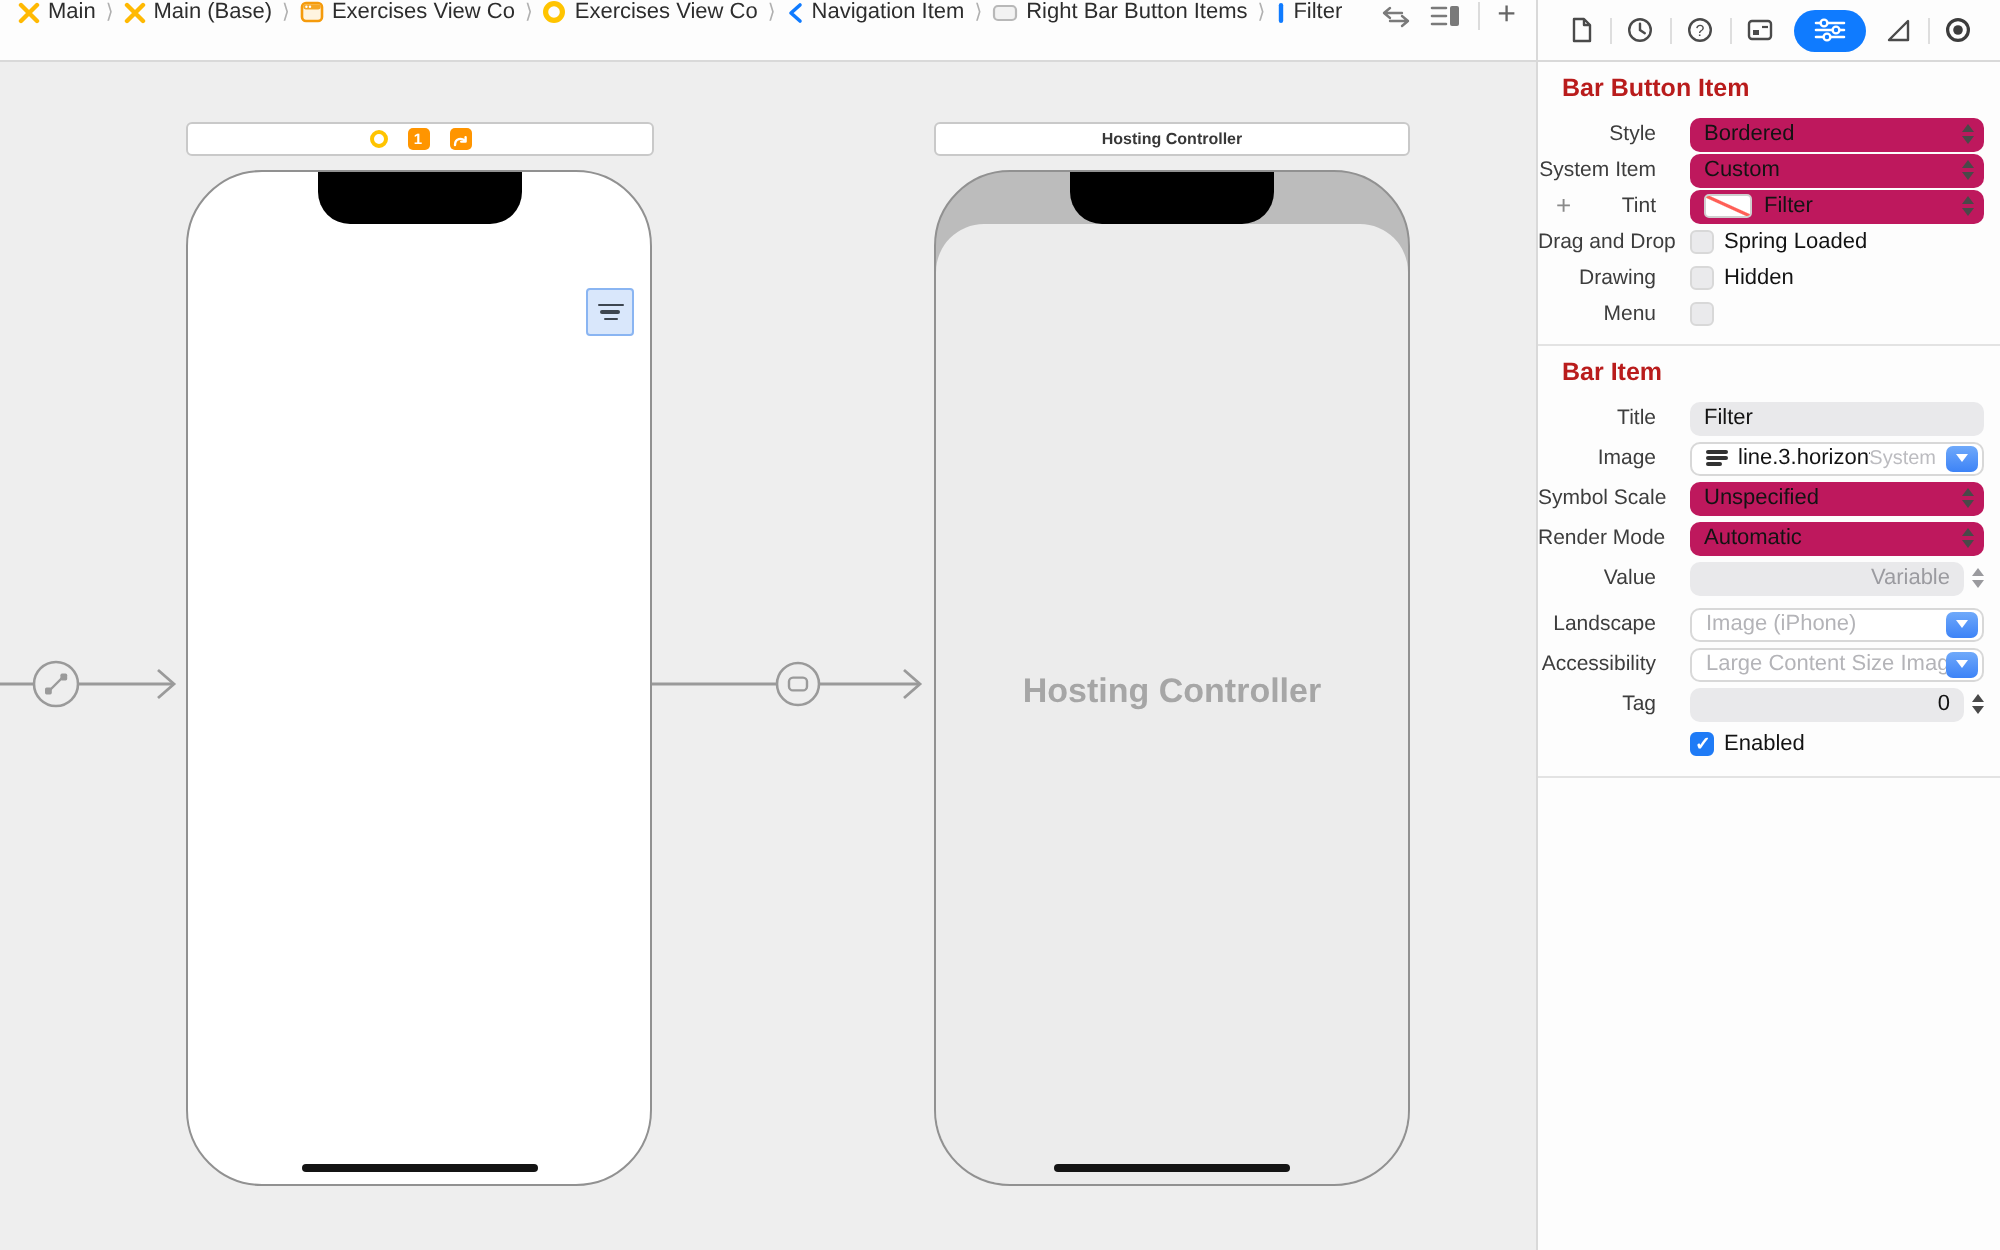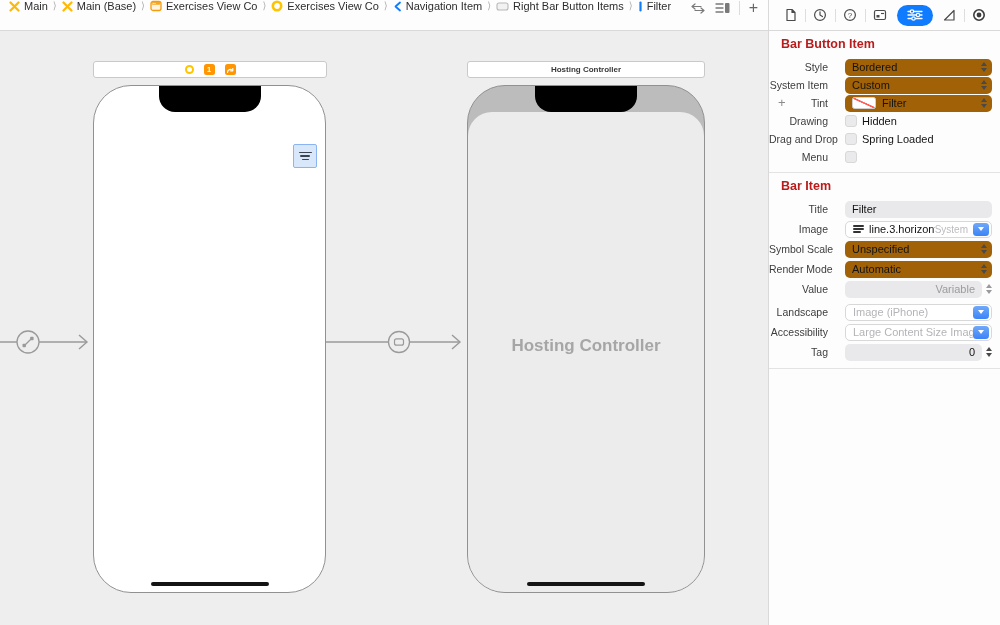--- a/index.html
+++ b/index.html
@@ -63,21 +63,21 @@
   .sect { font-size:12.5px; font-weight:bold; color:#b91c1c; padding-left:12px; height:15px; line-height:15px; }
   .sect-bbi { margin-top:6px; margin-bottom:6px; }
   .sect-bi  { margin-bottom:5px; }
   .row { display:flex; align-items:center; height:18px; position:relative; padding-right:8px; }
   .row-bi { height:20px; }
   .rlabel { width:76px; text-align:right; padding-right:17px; font-size:10.5px; color:#3d3d3d; flex:none;
             overflow:hidden; white-space:nowrap; }
   .rctrl { flex:1; display:flex; align-items:center; min-width:0; }
   .divider { height:1px; background:#e3e3e3; margin:6px 0; }
 
-  .popup { flex:1; height:17px; background:#a16207; border-radius:5px; display:flex; align-items:center;
+  .popup { flex:1; height:17px; background:#be185d; border-radius:5px; display:flex; align-items:center;
            padding:0 5px 0 7px; color:#131313; min-width:0; }
   .ptext { flex:1; overflow:hidden; white-space:nowrap; }
   .stepper { display:flex; flex-direction:column; gap:2.5px; align-items:center; flex:none; margin-left:4px; }
   .tu { width:0; height:0; border-left:3px solid transparent; border-right:3px solid transparent; border-bottom:4px solid #494949; }
   .td { width:0; height:0; border-left:3px solid transparent; border-right:3px solid transparent; border-top:4px solid #494949; }
   .stepper.dim .tu { border-bottom-color:#9a9a9e; } .stepper.dim .td { border-top-color:#9a9a9e; }
 
   .field { flex:1; height:17px; background:#e9e9eb; border-radius:5px; display:flex; align-items:center; padding:0 7px; color:#131313; }
   .field-right { justify-content:flex-end; }
   .placeholder { color:#9b9ba0; }
@@ -315,32 +315,32 @@
         <span class="ptext">Filter</span>
         <span class="stepper">
               <span class="tu"></span>
               <span class="td"></span>
             </span>
       </span>
         </span>
     </div>
 
     <div class="row">
+      <span class="rlabel">Drag and Drop</span>
+      <span class="rctrl">
+        <span class="checkbox"></span>
+        <span class="cblabel">Spring Loaded</span>
+      </span>
+    </div>
+
+    <div class="row">
       <span class="rlabel">Drawing</span>
       <span class="rctrl">
         <span class="checkbox"></span>
         <span class="cblabel">Hidden</span>
-      </span>
-    </div>
-
-    <div class="row">
-      <span class="rlabel">Drag and Drop</span>
-      <span class="rctrl">
-        <span class="checkbox"></span>
-        <span class="cblabel">Spring Loaded</span>
       </span>
     </div>
 
     <div class="row">
       <span class="rlabel">Menu</span>
       <span class="rctrl">
         <span class="checkbox"></span>
       </span>
     </div>
 
@@ -444,17 +444,24 @@
         <span class="field field-right">
           <span>0</span>
         </span>
         <span class="stepper">
             <span class="tu"></span>
             <span class="td"></span>
           </span>
       </span>
     </div>
 
+    <div class="row row-bi">
+      <span class="rlabel"></span>
+      <span class="rctrl">
+        <span class="checkbox checked"></span>
+        <span class="cblabel">Enabled</span>
+      </span>
+    </div>
 
     <div class="divider"></div>
   </div>
 
 </div>
 
 </body></html>

